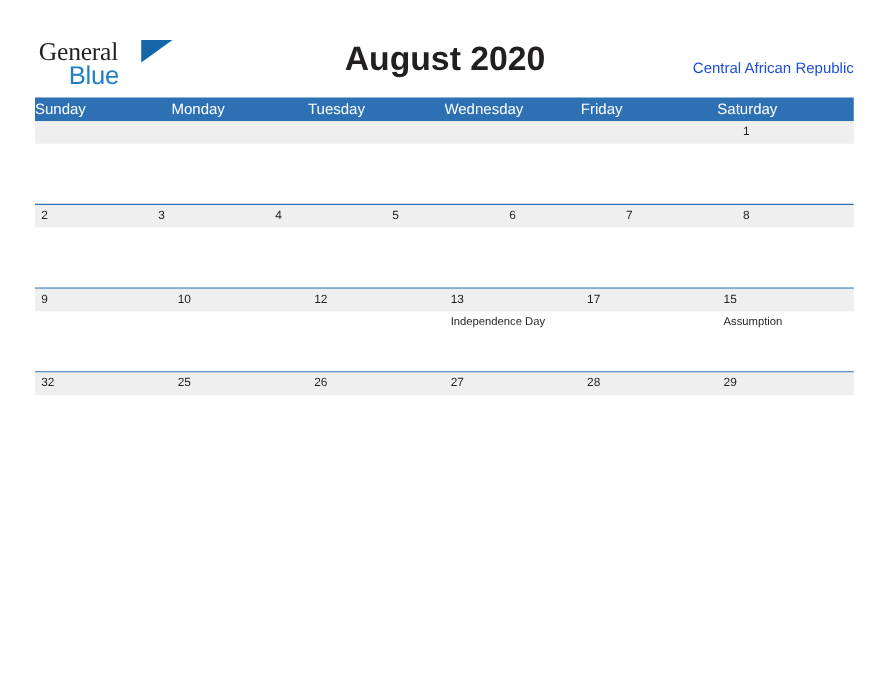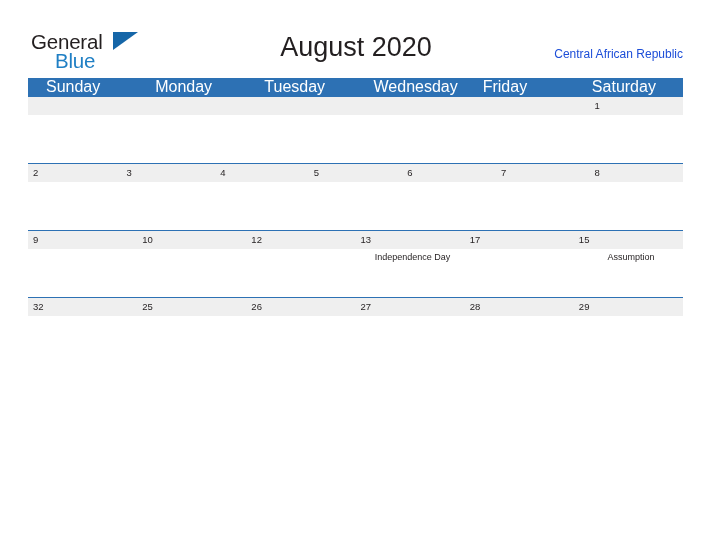--- a/index.html
+++ b/index.html
@@ -36,20 +36,21 @@
   }
   .logo-general {
     position: absolute;
     left: 0;
     top: 0;
     font-size: 20.5px;
     line-height: 22px;
     letter-spacing: -0.2px;
     color: #231f20;
     white-space: nowrap;
+    font-family: Liberation Serif, serif;
   }
   .logo-blue {
     position: absolute;
     left: 24px;
     top: 19px;
     font-size: 20.5px;
     line-height: 22px;
     letter-spacing: -0.2px;
     color: #1f7fc4;
     white-space: nowrap;
@@ -66,21 +67,21 @@
 
   
   .month-title {
     position: absolute;
     left: 0;
     top: 30px;
     width: 712px;
     text-align: center;
     font-size: 27px;
     line-height: 34px;
-    font-weight: normal;
+    font-weight: bold;
     color: #231f20;
     margin: 0;
   }
 
   
   .country-name {
     position: absolute;
     right: 29px;
     top: 44px;
     font-size: 12px;
@@ -98,24 +99,24 @@
   }
 
   .weekday-header {
     display: flex;
     width: 655px;
     height: 18px;
     background: #2d71b4;
   }
   .weekday-cell {
     flex: 1 1 0;
-    font-size: 16px;
+    font-size: 12px;
     line-height: 18px;
     color: #ffffff;
-    padding-left: 18px;
+    padding-left: 0;
     box-sizing: border-box;
     white-space: nowrap;
     overflow: hidden;
   }
 
   .week-row {
     position: relative;
     width: 655px;
     height: 67px;
     border-top: 1.5px solid #2d71b4;
@@ -151,21 +152,20 @@
     display: block;
     font-size: 9.5px;
     line-height: 18px;
     height: 18px;
     color: #231f20;
   }
   .day-events {
     position: relative;
     display: block;
     padding-top: 2px;
-    text-align: center;
   }
   .event {
     display: block;
     font-size: 9px;
     line-height: 12px;
     color: #231f20;
     white-space: nowrap;
   }
 </style>
 </head>

